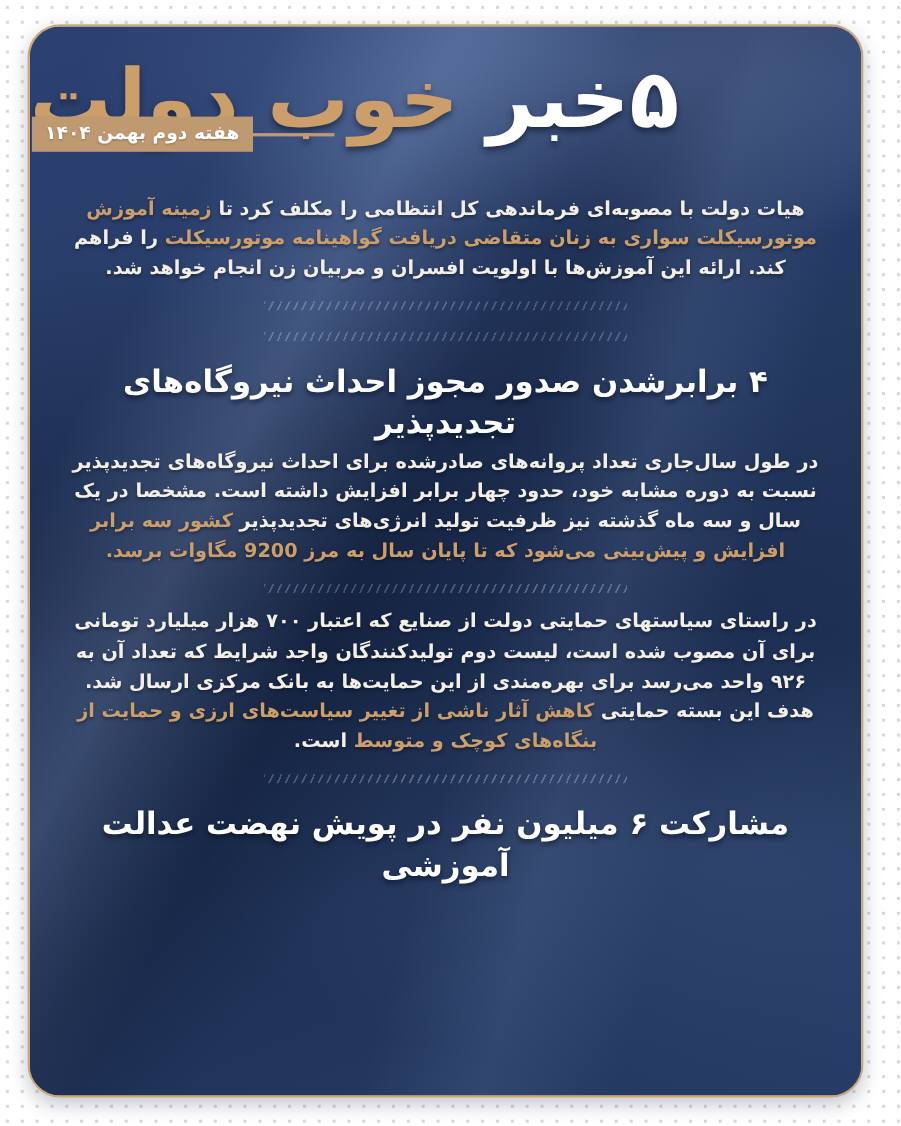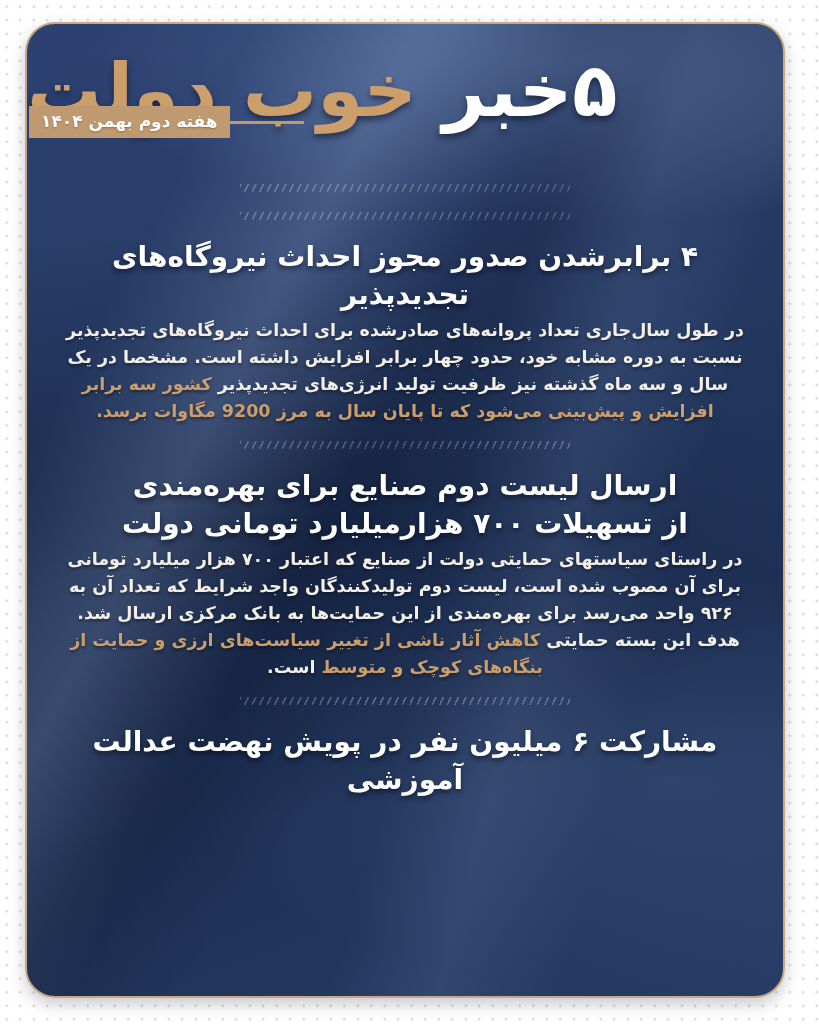--- a/index.html
+++ b/index.html
@@ -82,39 +82,38 @@
       <span class="t-white">۵خبر</span>
       <span class="t-gold">خوب دولت</span>
     </div>
     <div class="badge-row">
       <div class="badge">هفته دوم بهمن ۱۴۰۴</div>
       <div class="badge-line"></div>
     </div>
   </div>
 
   <section class="news">
+    <p><span class="seg-white">هیات دولت با مصوبه‌ای فرماندهی کل انتظامی را مکلف کرد تا </span><span class="seg-gold">زمینه آموزش موتورسیکلت سواری به زنان متقاضی دریافت گواهینامه موتورسیکلت</span><span class="seg-white"> را فراهم کند. ارائه این آموزش‌ها با اولویت افسران و مربیان زن انجام خواهد شد.</span></p>
   </section>
 
   <div class="hatch"></div>
 
   <section class="news">
   </section>
 
   <div class="hatch"></div>
 
   <section class="news">
     <h2>۴ برابرشدن صدور مجوز احداث نیروگاه‌های تجدیدپذیر</h2>
     <p><span class="seg-white">در طول سال‌جاری تعداد پروانه‌های صادرشده برای احداث نیروگاه‌های تجدیدپذیر نسبت به دوره مشابه خود، حدود چهار برابر افزایش داشته است. مشخصا در یک سال و سه ماه گذشته نیز ظرفیت تولید انرژی‌های تجدیدپذیر </span><span class="seg-gold">کشور سه برابر افزایش و پیش‌بینی می‌شود که تا پایان سال به مرز 9200 مگاوات برسد.</span></p>
   </section>
 
   <div class="hatch"></div>
 
   <section class="news">
-    <h2>ارسال لیست دوم صنایع برای بهره‌مندی
-از تسهیلات ۷۰۰ هزارمیلیارد تومانی دولت</h2>
     <p><span class="seg-white">در راستای سیاستهای حمایتی دولت از صنایع که اعتبار ۷۰۰ هزار میلیارد تومانی برای آن مصوب شده است، لیست دوم تولیدکنندگان واجد شرایط که تعداد آن به ۹۲۶ واحد می‌رسد برای بهره‌مندی از این حمایت‌ها به بانک مرکزی ارسال شد. هدف این بسته حمایتی </span><span class="seg-gold">کاهش آثار ناشی از تغییر سیاست‌های ارزی و حمایت از بنگاه‌های کوچک و متوسط</span><span class="seg-white"> است.</span></p>
   </section>
 
   <div class="hatch"></div>
 
   <section class="news">
     <h2>مشارکت ۶ میلیون نفر در پویش نهضت عدالت آموزشی</h2>
 
   </section>
 

